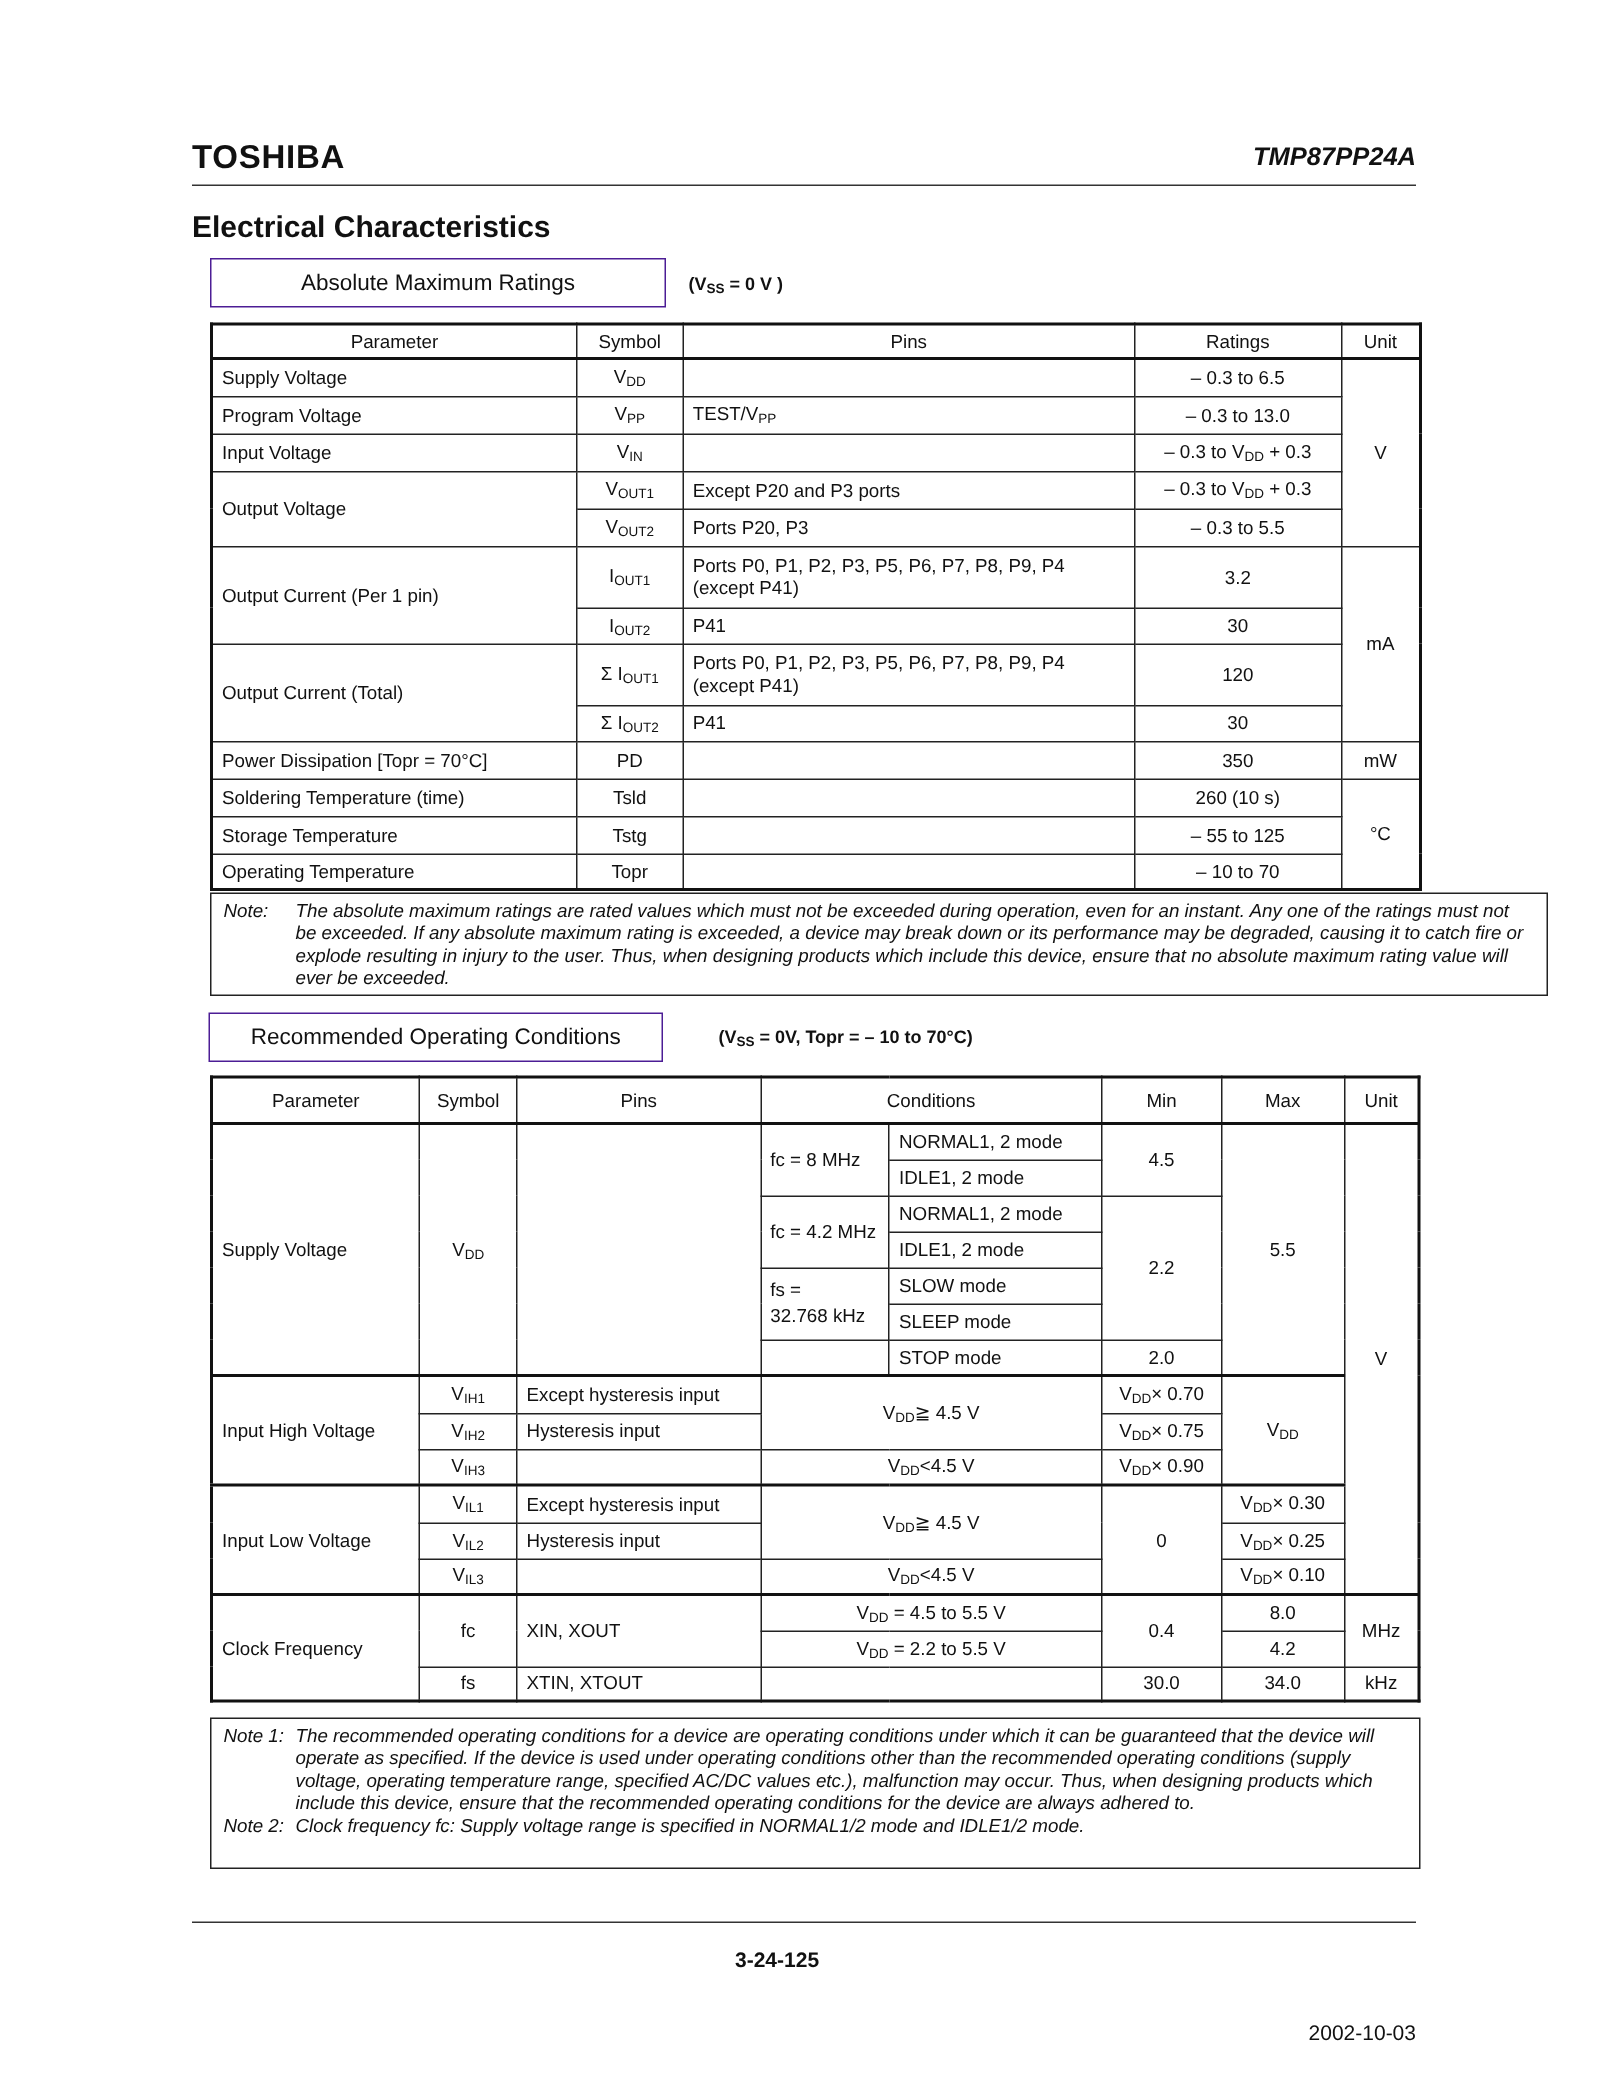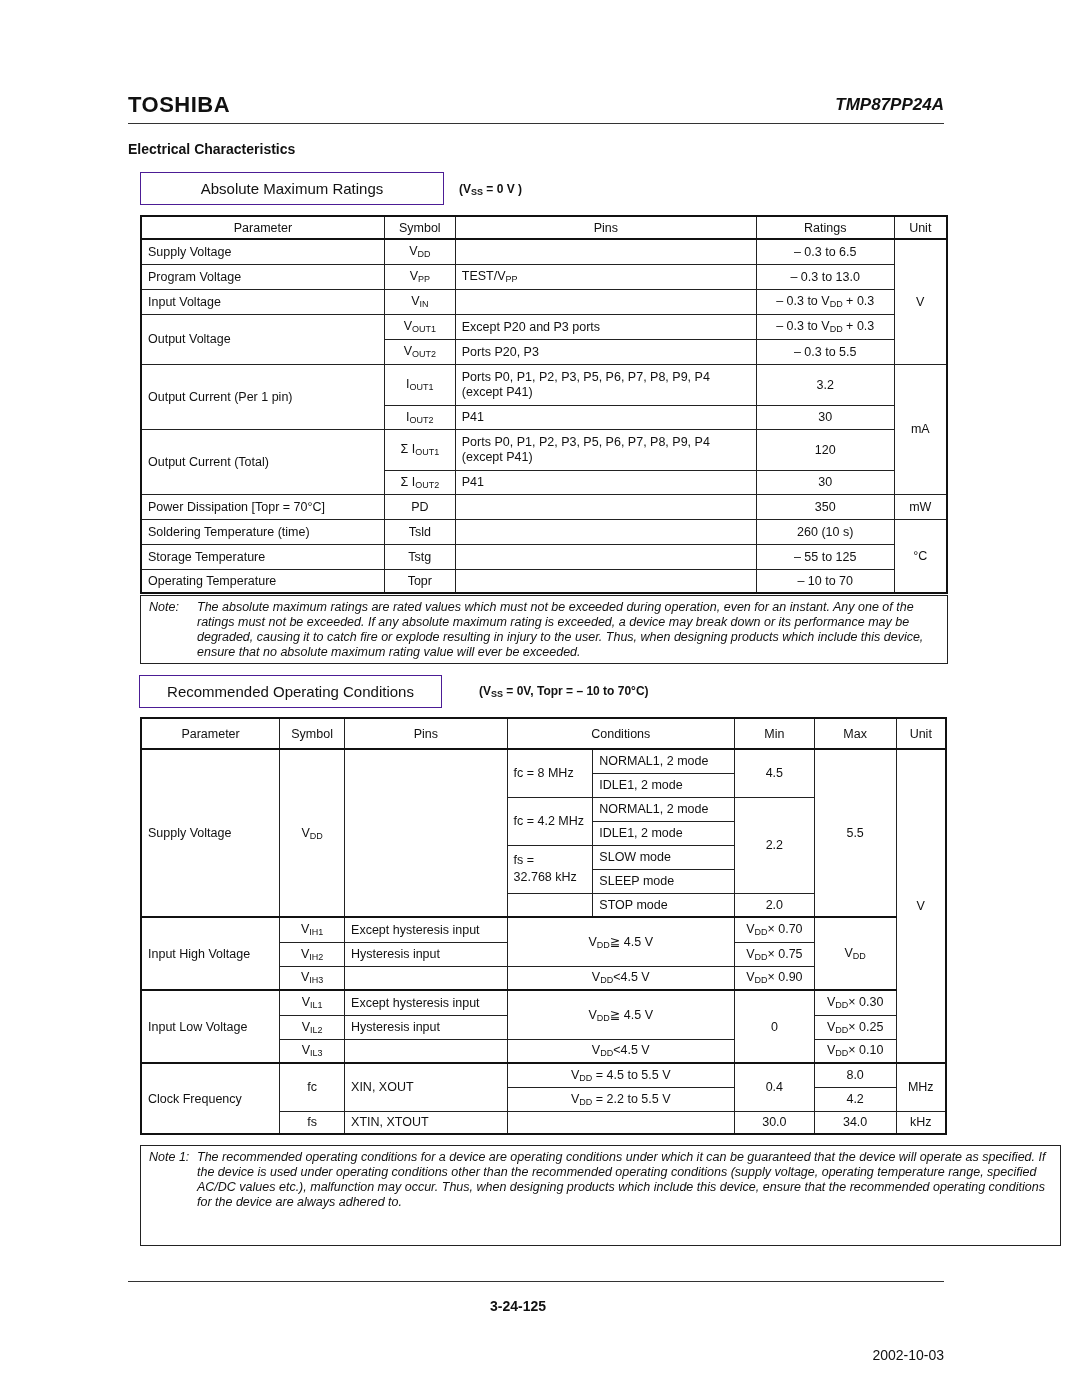--- a/index.html
+++ b/index.html
@@ -1,21 +1,21 @@
 <!DOCTYPE html>
 <html><head>
 <meta charset="utf-8">
 <style>
   html,body{margin:0;padding:0;background:#fff;}
   body{width:1080px;height:1397px;position:relative;font-family:"Liberation Sans",sans-serif;color:#111;}
   .abs{position:absolute;}
   .brand{left:128px;top:92px;font-size:22px;font-weight:bold;letter-spacing:0.5px;}
   .partno{right:136px;top:95px;font-size:17px;font-weight:bold;font-style:italic;}
   .hr-top{left:128px;top:123px;width:816px;height:1px;background:#333;}
-  .section-title{left:128px;top:141px;font-size:14px;font-weight:bold;}
+  .section-title{left:128px;top:141px;font-size:20px;font-weight:bold;}
   .boxtitle{border:1px solid #4c1d95;font-size:15px;display:flex;align-items:center;justify-content:center;box-sizing:border-box;}
   .cond-note{font-size:12px;font-weight:bold;}
   table{border-collapse:collapse;position:absolute;font-size:12.5px;}
   table td,table th{border:1px solid #222;padding:0 6px;font-weight:normal;height:23px;box-sizing:border-box;}
   table.outer{border:2px solid #111;}
   .c{text-align:center;}
   .l{text-align:left;}
   sub{font-size:9px;vertical-align:-2px;}
   .note-box{border:1px solid #222;box-sizing:border-box;font-size:12.5px;font-style:italic;padding:4px 8px;line-height:15px;}
   .note-box .lbl{display:inline-block;}
@@ -126,21 +126,21 @@
   </tr>
   <tr style="height:24px">
     <td class="l">Operating Temperature</td>
     <td class="c">Topr</td>
     <td class="l"></td>
     <td class="c">– 10 to 70</td>
   </tr>
 </tbody>
   </table>
 
-<div class="abs note-box" style="left:140px;top:595px;width:808px;height:69px;">
+<div class="abs note-box" style="left:140px;top:595px;width:892px;height:69px;">
   <div class="hang" style="padding-left:48px;text-indent:-48px;"><span class="lbl" style="width:48px;text-indent:0">Note:</span><span>The absolute maximum ratings are rated values which must not be exceeded during operation, even for an instant.  Any one of the ratings must not be exceeded.  If any absolute maximum rating is exceeded, a device may break down or its performance may be degraded, causing it to catch fire or explode resulting in injury to the user.  Thus, when designing products which include this device, ensure that no absolute maximum rating value will ever be exceeded.</span></div>
 </div>
 
 <div class="abs boxtitle" style="left:139px;top:675px;width:303px;height:33px;">Recommended Operating Conditions</div>
 <div class="abs cond-note" style="left:459px;top:684px;margin-left:20px;"><span>(V</span><sub>SS</sub><span> = 0V, Topr =  – 10 to 70°C)</span></div>
 
 <table class="outer" style="left:140px;top:717px;width:807px;">
   <colgroup>
       <col style="width:139px">
       <col style="width:65px">
@@ -253,19 +253,20 @@
     <td class="c">fs</td>
     <td class="l">XTIN, XTOUT</td>
     <td colspan="2"></td>
     <td class="c">30.0</td>
     <td class="c">34.0</td>
     <td class="c">kHz</td>
   </tr>
 </tbody>
   </table>
 
-<div class="abs note-box" style="left:140px;top:1145px;width:921px;height:101px;">
+<div class="abs note-box" style="left:140px;top:1145px;width:807px;height:101px;">
   <div style="padding-left:48px;text-indent:-48px;"><span class="lbl" style="width:48px;text-indent:0">Note 1:</span><span>The recommended operating conditions for a device are operating conditions under which it can be guaranteed that the device will operate as specified.  If the device is used under operating conditions other than the recommended operating conditions (supply voltage, operating temperature range, specified AC/DC values etc.), malfunction may occur.  Thus, when designing products which include this device, ensure that the recommended operating conditions for the device are always adhered to.</span></div>
+  <div style="padding-left:48px;text-indent:-48px;"><span class="lbl" style="width:48px;text-indent:0">Note 2:</span><span>Clock frequency fc: Supply voltage range is specified in NORMAL1/2 mode and IDLE1/2 mode.</span></div>
 </div>
 
 <div class="abs hr-bot"></div>
 <div class="abs pgno">3-24-125</div>
 <div class="abs date">2002-10-03</div>
 
 </body></html>

